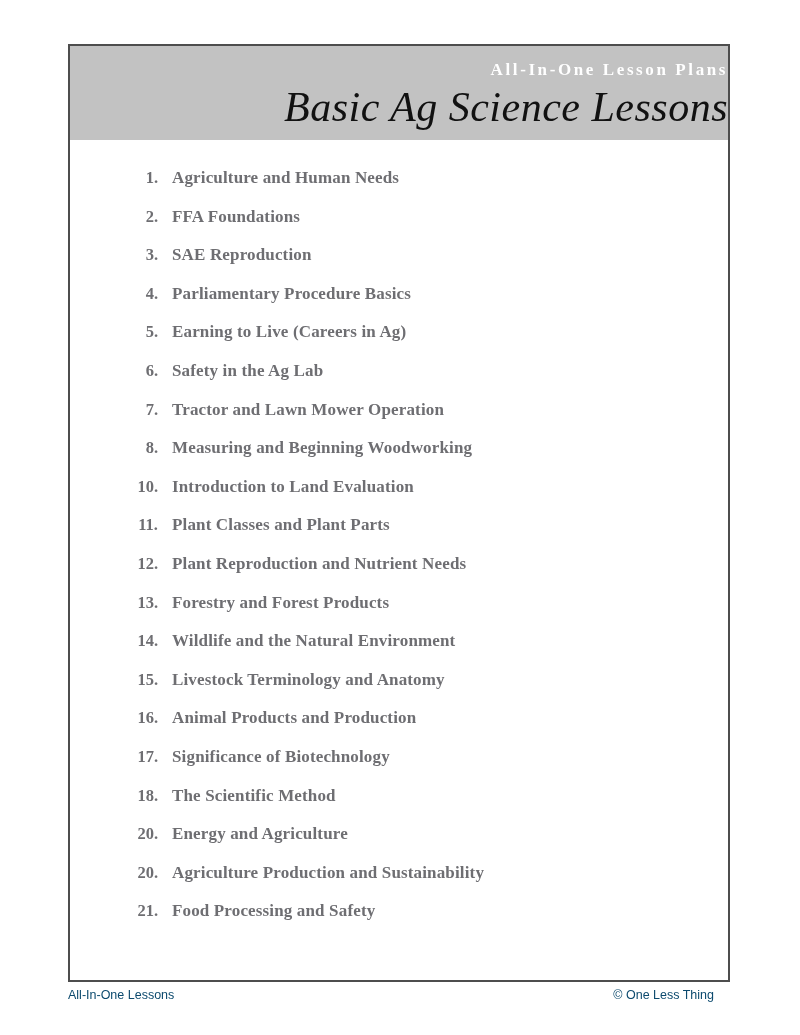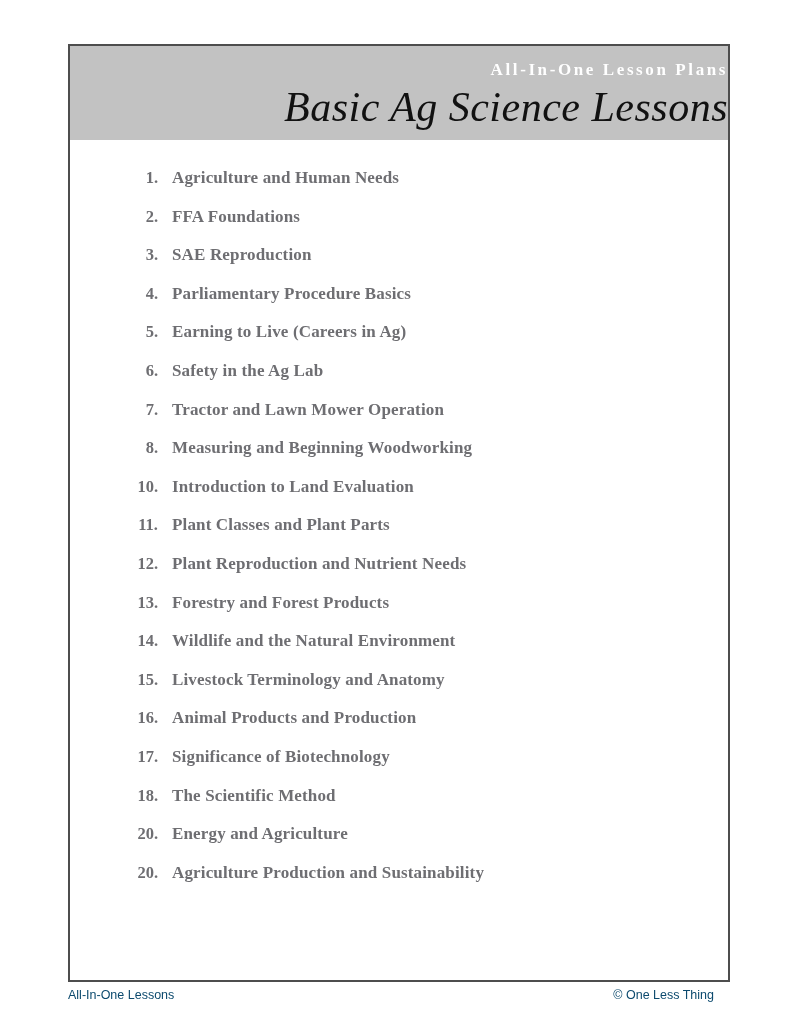--- a/index.html
+++ b/index.html
@@ -161,20 +161,21 @@
         <li class="lesson-item"><span class="lesson-num">11.</span><span class="lesson-label">Plant Classes and Plant Parts</span></li>
         <li class="lesson-item"><span class="lesson-num">12.</span><span class="lesson-label">Plant Reproduction and Nutrient Needs</span></li>
         <li class="lesson-item"><span class="lesson-num">13.</span><span class="lesson-label">Forestry and Forest Products</span></li>
         <li class="lesson-item"><span class="lesson-num">14.</span><span class="lesson-label">Wildlife and the Natural Environment</span></li>
         <li class="lesson-item"><span class="lesson-num">15.</span><span class="lesson-label">Livestock Terminology and Anatomy</span></li>
         <li class="lesson-item"><span class="lesson-num">16.</span><span class="lesson-label">Animal Products and Production</span></li>
         <li class="lesson-item"><span class="lesson-num">17.</span><span class="lesson-label">Significance of Biotechnology</span></li>
         <li class="lesson-item"><span class="lesson-num">18.</span><span class="lesson-label">The Scientific Method</span></li>
         <li class="lesson-item"><span class="lesson-num">20.</span><span class="lesson-label">Energy and Agriculture</span></li>
         <li class="lesson-item"><span class="lesson-num">20.</span><span class="lesson-label">Agriculture Production and Sustainability</span></li>
+        <li class="lesson-item"><span class="lesson-num">21.</span><span class="lesson-label">Food Processing and Safety</span></li>
       </ol>
 
   </div>
 
   <div class="page-footer">
     <span class="footer-left">All-In-One Lessons</span>
     <span class="footer-right">© One Less Thing</span>
   </div>
 
 </div>

